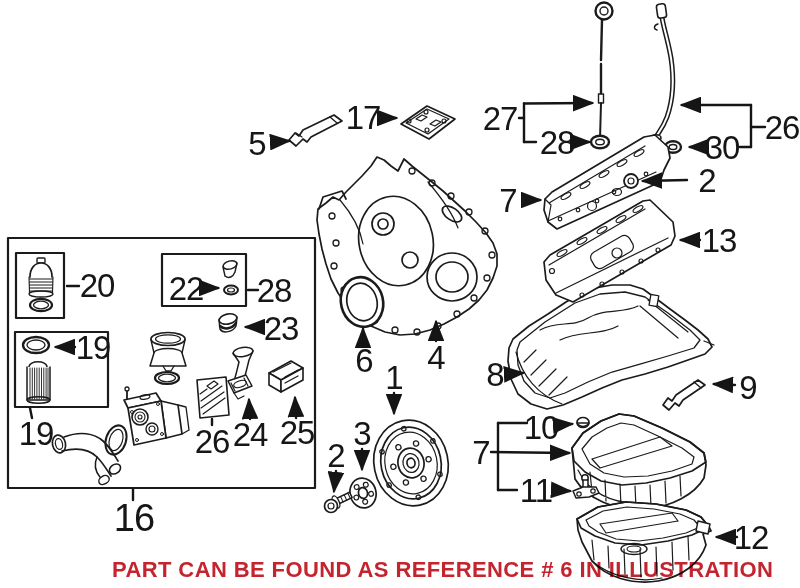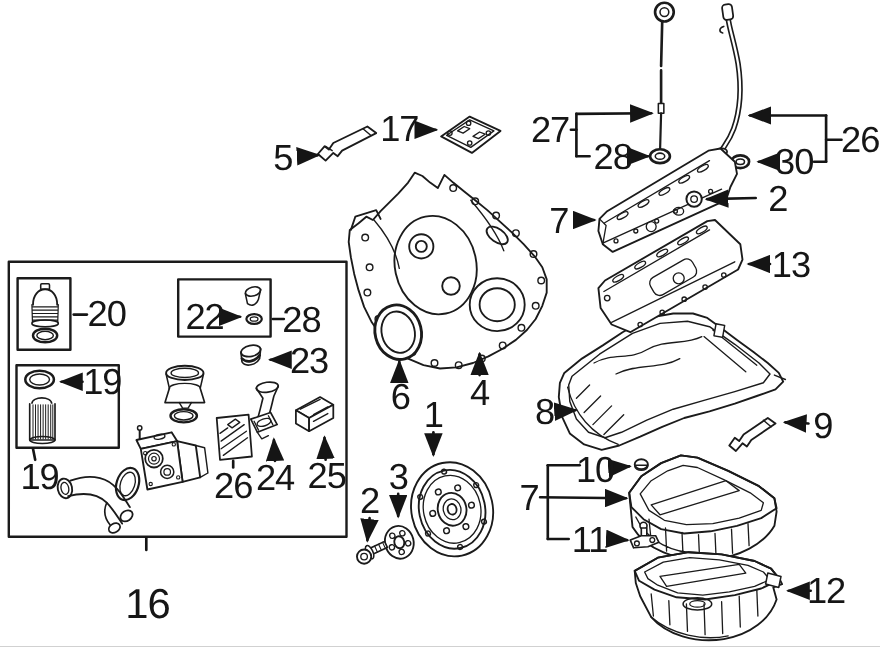--- a/index.html
+++ b/index.html
@@ -2,21 +2,21 @@
 <html><head>
 <meta charset="utf-8">
 <style>
   html,body{margin:0;padding:0;background:#888;}
   .stage{position:relative;width:800px;height:588px;background:#ffffff;overflow:hidden;
          font-family:"Liberation Sans", sans-serif;}
   .stage svg{position:absolute;left:0;top:0;z-index:1;}
   .callouts{position:absolute;left:0;top:0;width:100%;height:100%;z-index:3;}
   .co{position:absolute;transform:translate(-50%,-50%);font-size:33px;line-height:1;
       color:#161616;letter-spacing:-1px;white-space:nowrap;}
-  .co.lg{font-size:38px;margin-top:32px;}
+  .co.lg{font-size:38px;}
   .caption{position:absolute;left:112px;top:557px;z-index:2;font-size:22px;font-weight:bold;
            letter-spacing:.4px;white-space:nowrap;mix-blend-mode:multiply;}
 </style>
 </head>
 <body>
 
 <div class="stage">
 
 <svg width="800" height="588" viewBox="0 0 800 588" stroke="#1b1b1b" fill="none" stroke-width="1.7" stroke-linecap="round" stroke-linejoin="round">
   <defs>
@@ -387,20 +387,21 @@
     <line x1="67" y1="286" x2="79" y2="286"></line>
     <line x1="248" y1="290" x2="258" y2="290"></line>
     <line x1="205" y1="288" x2="218" y2="288" marker-end="url(#ah)"></line>
     <line x1="263" y1="327" x2="246" y2="327" marker-end="url(#ah)"></line>
     <line x1="133" y1="489" x2="133" y2="500"></line>
     <line x1="30" y1="408" x2="32" y2="418"></line>
     <line x1="212" y1="419" x2="212" y2="425"></line>
   </g>
 </svg>
 
+<div class="caption" style="color: rgb(195, 36, 46);">PART CAN BE FOUND AS REFERENCE # 6 IN ILLUSTRATION</div>
 
 <div class="callouts">
   <div class="co" style="left:394px;top:377px">1</div>
   <div class="co" style="left:336px;top:455px">2</div>
   <div class="co" style="left:362px;top:433px">3</div>
   <div class="co" style="left:436px;top:357px">4</div>
   <div class="co" style="left:257px;top:143px">5</div>
   <div class="co" style="left:364px;top:360px">6</div>
   <div class="co" style="left:481px;top:452px">7</div>
   <div class="co" style="left:495px;top:374px">8</div>

